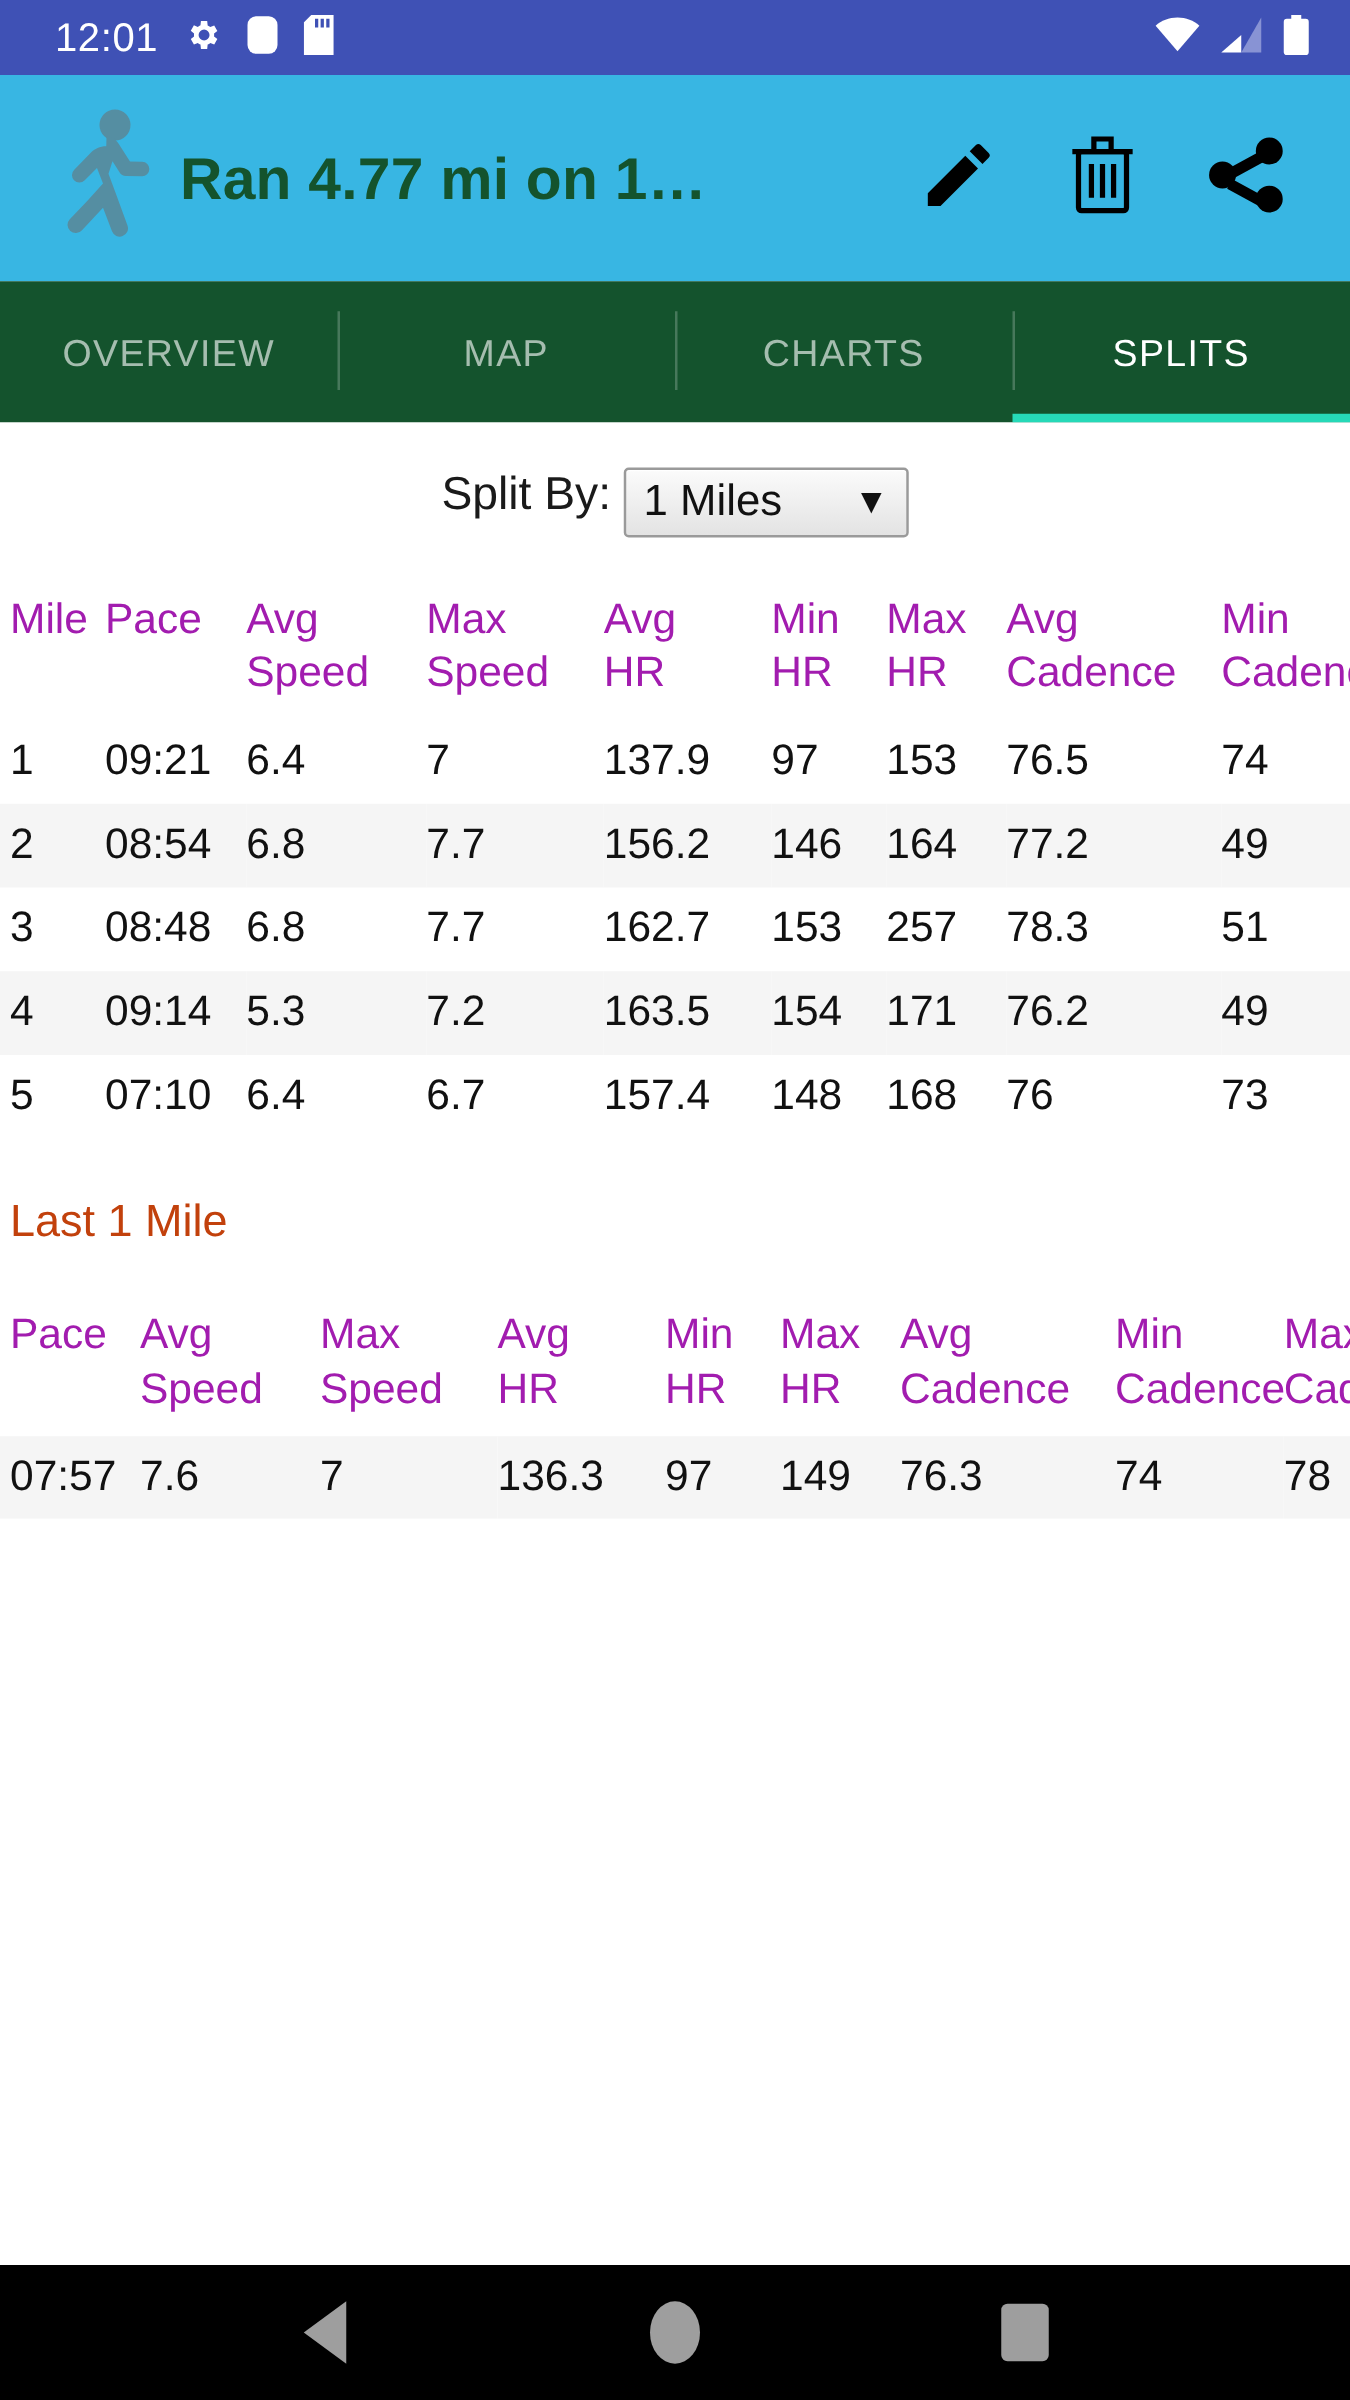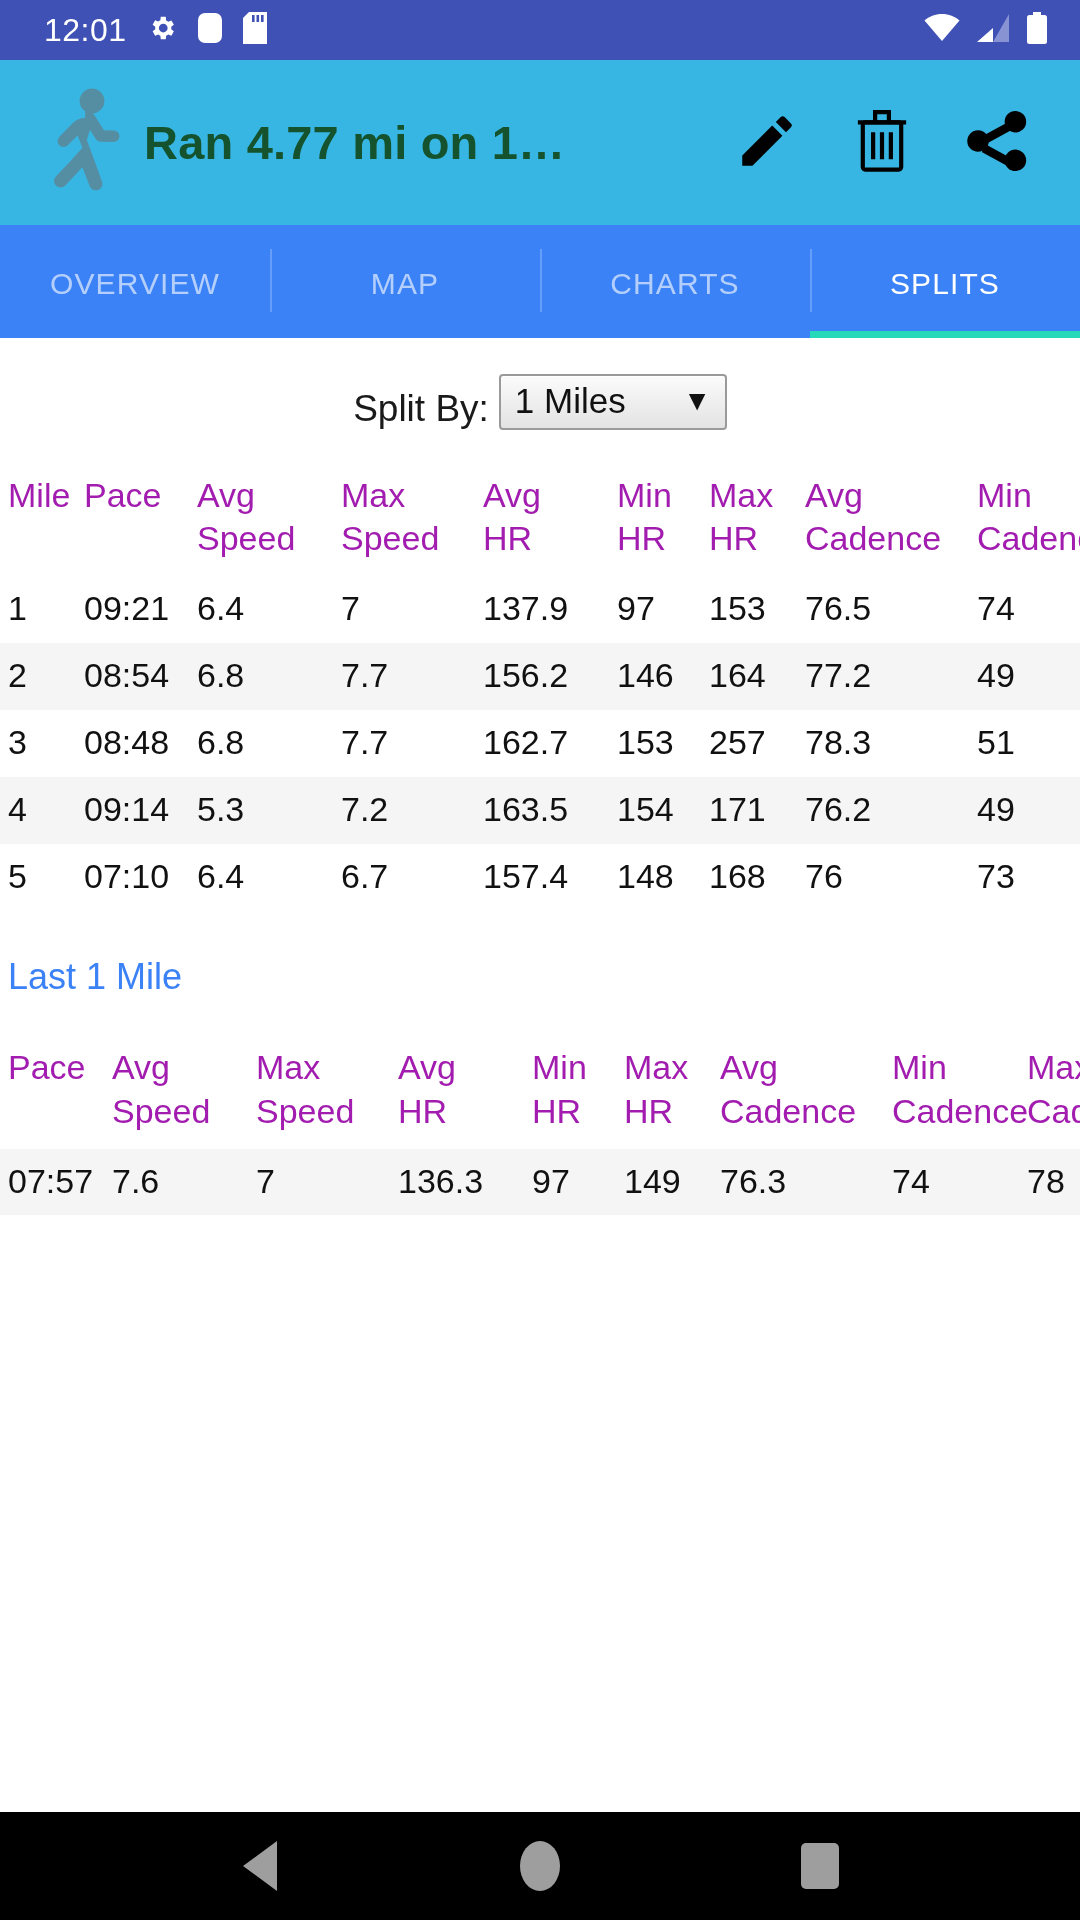--- a/index.html
+++ b/index.html
@@ -31,21 +31,21 @@
   .appbar-title {
     color:#14532d; font-size:47px; font-weight:700;
     white-space:nowrap; overflow:hidden;
     flex:1 1 auto; letter-spacing:0.2px;
   }
   .appbar-actions { display:flex; align-items:center; gap:0px; flex:0 0 auto; }
   .act { width:115px; height:115px; display:flex; align-items:center; justify-content:center; }
 
   
   .tabs {
-    background:#3b82f6; flex:0 0 113px;
+    background:#14532d; flex:0 0 113px;
     display:flex; align-items:stretch; position:relative;
   }
   .tab {
     flex:1 1 0; display:flex; align-items:center; justify-content:center;
     color:rgba(255,255,255,0.62); font-size:30px; font-weight:400;
     letter-spacing:1.1px; position:relative; padding-top:4px;
   }
   .tab + .tab::before {
     content:""; position:absolute; left:0; top:24px; bottom:26px;
     width:2px; background:rgba(255,255,255,0.22);
@@ -53,21 +53,21 @@
   .tab.active { color:#ffffff; }
   .tab.active::after {
     content:""; position:absolute; left:0; right:0; bottom:0;
     height:7px; background:#26d9b8;
   }
 
   
   .content { flex:1 1 auto; background:#ffffff; overflow:hidden; position:relative; }
 
   .splitby-row {
-    display:flex; align-items:flex-end; justify-content:center;
+    display:flex; align-items:flex-start; justify-content:center;
     gap:10px; padding:36px 0 30px 0;
   }
   .splitby-label { font-size:37px; color:#1a1a1a; }
   .splitby-select {
     font-family:"Liberation Sans", sans-serif;
     font-size:35px; color:#111111;
     background:linear-gradient(#fbfbfb, #e3e3e3);
     border:2px solid #9a9a9a; border-radius:4px;
     padding:5px 14px 7px 14px;
     display:flex; align-items:center; gap:52px; min-width:228px;
@@ -109,21 +109,21 @@
   .t-last col.l1 { width:144px; }
   .t-last col.l2 { width:142px; }
   .t-last col.l3 { width:134px; }
   .t-last col.l4 { width:92px; }
   .t-last col.l5 { width:96px; }
   .t-last col.l6 { width:172px; }
   .t-last col.l7 { width:135px; }
   .t-last col.l8 { width:148px; }
 
   .section-title {
-    font-size:36px; color:#3b82f6;
+    font-size:36px; color:#c2410c;
     padding:40px 0 34px 8px;
   }
   .last-block { padding-top:6px; }
 
   
   .navbar {
     flex:0 0 108px; background:#000000;
     display:flex; align-items:center; justify-content:space-around;
     padding:0 120px;
   }

